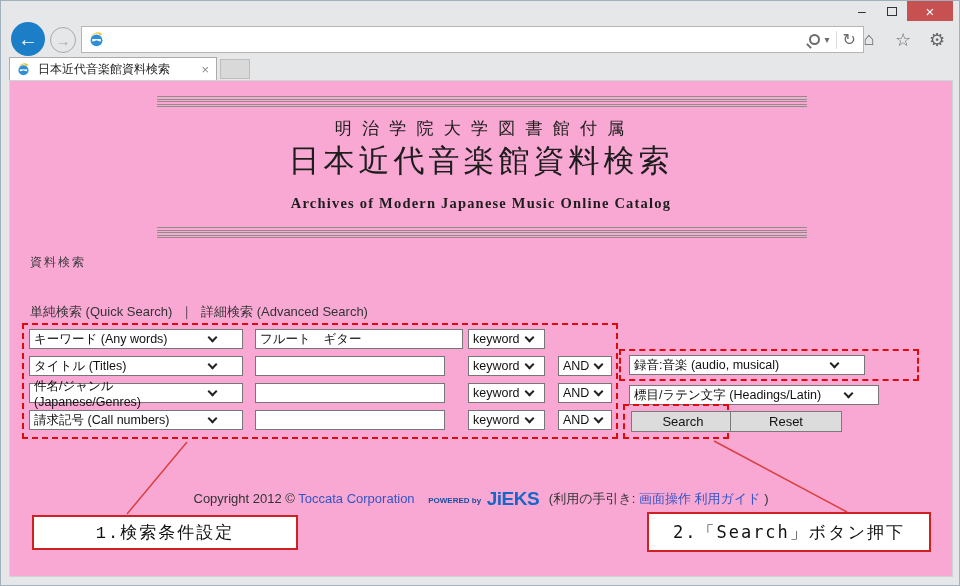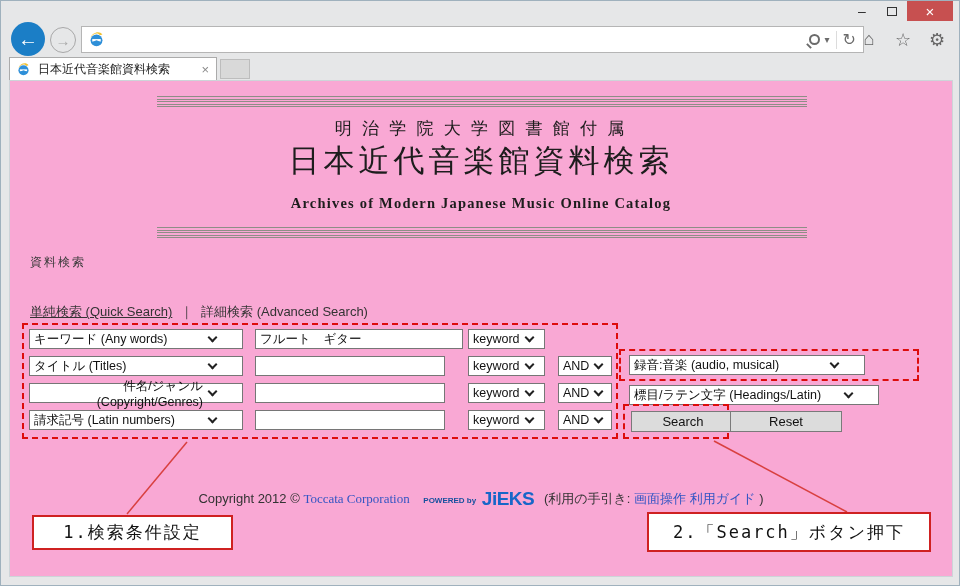--- a/index.html
+++ b/index.html
@@ -40,32 +40,32 @@
   .page { position:absolute; left:8px; top:79px; width:944px; height:497px; background:#f9a8d4; border:1px solid #cdd4d8; }
   .rules { position:absolute; left:147px; width:650px; height:11px;
            background:repeating-linear-gradient(to bottom,#8e8e86 0,#8e8e86 1px,transparent 1px,transparent 2.6px); }
   .hdr-text { position:absolute; left:0; width:100%; text-align:center; color:#1d1d1d; font-family:"Liberation Serif","DejaVu Serif",serif; }
   .affil { top:36px; font-size:17px; letter-spacing:3px; }
   .main-title { top:59px; font-size:31px; letter-spacing:4px; }
   .subtitle { top:114px; font-size:14.5px; letter-spacing:1.2px; font-weight:600; }
 
   .section-title { position:absolute; left:20px; top:173px; font-size:12px; letter-spacing:2px; color:#3a3a3a; }
   .search-tabs { position:absolute; left:20px; top:222px; font-size:13px; color:#333; }
-  .search-tabs .quick { text-decoration:underline; }
+  .search-tabs .quick { }
   .search-tabs .sep { margin:0 8px; }
 
   .dashed { position:absolute; border:2px dashed #dd0c0c; }
   .fld { position:absolute; height:20px; background:#fff; border:1px solid #767676; font-size:12.5px; color:#111; display:flex; align-items:center; }
-  .sel { justify-content:space-between; padding:0 23px 0 4px;text-align:right; }
+  .sel { justify-content:space-between; padding:0 23px 0 4px; }
   .chev { width:7px; height:7px; border-right:2px solid #222; border-bottom:2px solid #222; transform:rotate(45deg); margin:-4px 3px 0 6px; flex:0 0 auto; }
   .txt { padding-left:4px; }
   .btn { position:absolute; height:21px; background:#dcdcdc; border:1px solid #7a7a7a; font-size:13px; color:#111; display:flex; align-items:center; justify-content:center; }
 
   .footer { position:absolute; left:0; top:407px; width:100%; text-align:center; font-size:13px; color:#333; white-space:nowrap; }
-  .footer .lnk { color:#3355c4;font-family:Liberation Serif, serif; }
+  .footer .lnk { color:#3355c4; }
   .powered { font-size:8px; font-weight:bold; color:#15509e; margin:0 2px 0 10px; }
   .jieks { font-size:19px; font-weight:bold; color:#1766c8; letter-spacing:-0.5px; margin-right:6px; vertical-align:-2px; }
 
   .callout-box { position:absolute; background:#fff; border:2px solid #cf2121; display:flex; align-items:center; justify-content:center; font-family:"DejaVu Sans Mono","Liberation Mono",monospace; font-size:17px; color:#111; letter-spacing:2px; }
   .overlay-svg { position:absolute; left:0; top:0; pointer-events:none; }
 </style>
 </head>
 <body>
 
 <div class="window">
@@ -157,37 +157,37 @@
     <div class="fld sel" style="left:458px;top:275px;width:77px;">
       <span>keyword</span>
         <span class="chev"></span>
     </div>
     <div class="fld sel" style="left:548px;top:275px;width:54px;">
       <span>AND</span>
         <span class="chev"></span>
     </div>
 
     <div class="fld sel" style="left:19px;top:302px;width:214px;">
-      <span>件名/ジャンル (Copyright/Genres)</span>
+      <span>件名/ジャンル (Japanese/Genres)</span>
         <span class="chev"></span>
     </div>
     <div class="fld txt" style="left:245px;top:302px;width:190px;">
       <span></span>
     </div>
     <div class="fld sel" style="left:458px;top:302px;width:77px;">
       <span>keyword</span>
         <span class="chev"></span>
     </div>
     <div class="fld sel" style="left:548px;top:302px;width:54px;">
       <span>AND</span>
         <span class="chev"></span>
     </div>
 
     <div class="fld sel" style="left:19px;top:329px;width:214px;">
-      <span>請求記号 (Latin numbers)</span>
+      <span>請求記号 (Call numbers)</span>
         <span class="chev"></span>
     </div>
     <div class="fld txt" style="left:245px;top:329px;width:190px;">
       <span></span>
     </div>
     <div class="fld sel" style="left:458px;top:329px;width:77px;">
       <span>keyword</span>
         <span class="chev"></span>
     </div>
     <div class="fld sel" style="left:548px;top:329px;width:54px;">
@@ -217,21 +217,21 @@
       <span class="lnk">画面操作</span>
       <span class="lnk">利用ガイド</span>
       <span>)</span>
     </div>
 
     <svg class="overlay-svg" width="944" height="497">
       <line x1="177" y1="361" x2="117" y2="433" stroke="#d94040" stroke-width="1.5"></line>
       <line x1="704" y1="360" x2="837" y2="431" stroke="#d94040" stroke-width="1.5"></line>
     </svg>
 
-    <div class="callout-box" style="left:22px;top:434px;width:201px;height:35px;">
+    <div class="callout-box" style="left:22px;top:434px;width:266px;height:35px;font-family:Liberation Mono, monospace;">
       <span>1.検索条件設定</span>
     </div>
     <div class="callout-box" style="left:637px;top:431px;width:284px;height:40px;">
       <span>2.「Search」ボタン押下</span>
     </div>
 
   </div>
 </div>
 
 </body></html>

